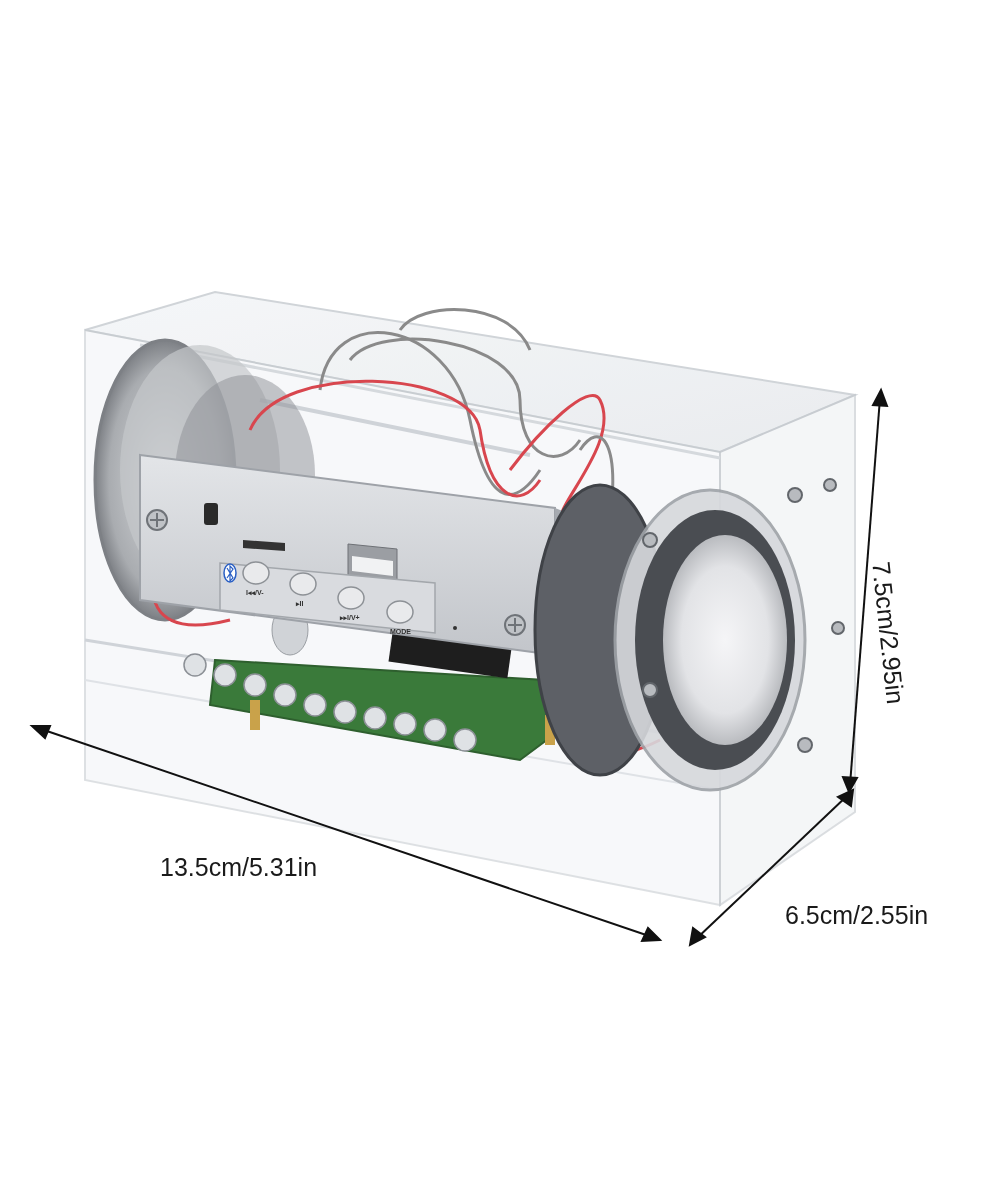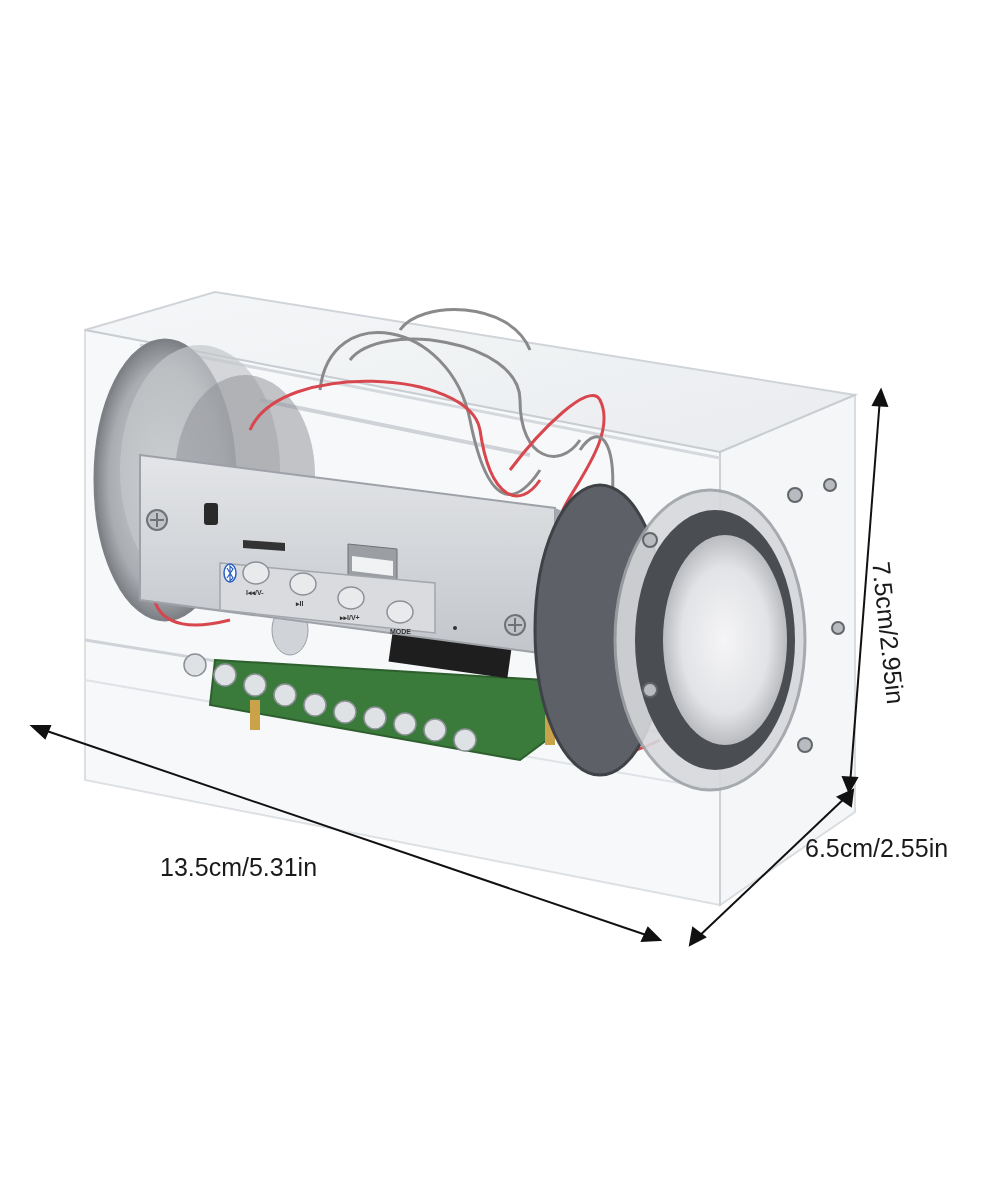--- a/index.html
+++ b/index.html
@@ -1,20 +1,20 @@
 <!DOCTYPE html>
 <html><head>
 <meta charset="utf-8">
 <style>
   html, body { margin:0; padding:0; background:#ffffff; }
   body { width:1000px; height:1200px; position:relative; overflow:hidden; font-family:"Liberation Sans", sans-serif; }
   #stage { position:absolute; left:0; top:0; width:1000px; height:1200px; }
   .dim-label { position:absolute; font-size:25px; color:#1a1a1a; white-space:nowrap; font-family:"Liberation Sans", sans-serif; }
   #len-label { left:160px; top:853px; }
-  #depth-label { left:785px; top:834px;margin-left:20px; }
+  #depth-label { left:785px; top:901px; }
   #height-label { left:895px; top:560px; transform-origin:left top; transform:rotate(84deg); }
   .panel-text { font-family:"Liberation Sans", sans-serif; font-size:7px; fill:#333; font-weight:bold; }
 </style>
 </head>
 <body>
 
 <div id="stage">
   <svg width="1000" height="1200" viewBox="0 0 1000 1200" xmlns="http://www.w3.org/2000/svg">
     <defs>
       <linearGradient id="acrylic" x1="0" y1="0" x2="1" y2="1">

